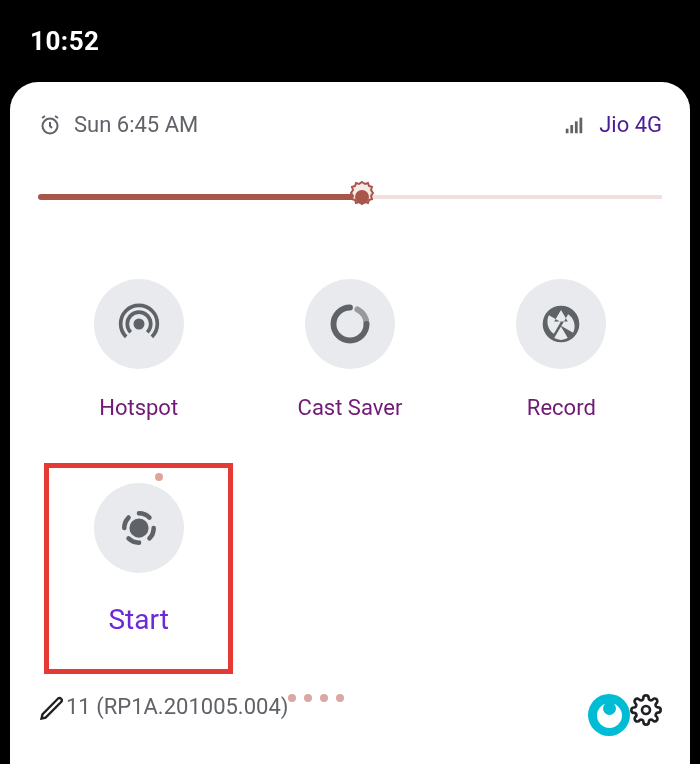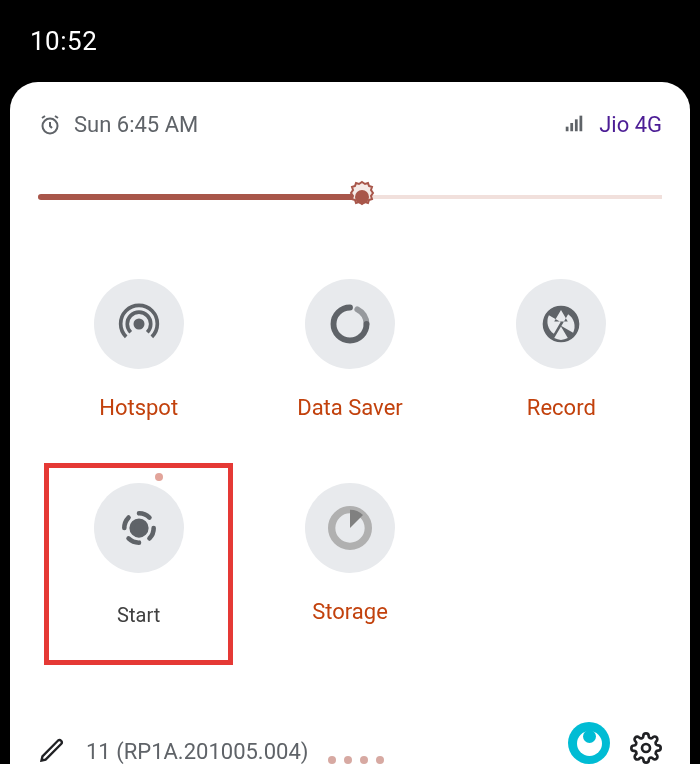--- a/index.html
+++ b/index.html
@@ -1,36 +1,36 @@
 <!DOCTYPE html>
 <html><head>
 <meta charset="utf-8">
 <style>
   html,body{margin:0;padding:0;box-sizing:border-box}
   *,*::before,*::after{box-sizing:inherit}
   body{width:700px;height:764px;background:#000;font-family:Roboto,-apple-system,system-ui,sans-serif;color:#202124;overflow:hidden}
   .status-bar{height:82px;padding:0 30px;display:flex;align-items:center;color:#fff}
-  .status-time{font-size:26px;font-weight:400;letter-spacing:.5px}
+  .status-time{font-size:26px;font-weight:700;letter-spacing:.5px}
   .panel{background:#fff;border-radius:28px 28px 0 0;margin:0 10px;height:682px;padding:30px 28px 0;display:flex;flex-direction:column}
-  .top-row{display:flex;gap:14px;margin-bottom:30px}
+  .top-row{display:flex;align-items:center;gap:14px;margin-bottom:30px}
   .top-left{display:flex;align-items:center;gap:12px;color:#5f6368;font-size:22px}
   .spacer{flex:1}
   .carrier{font-size:22px;color:#4c1d95}
   .slider{position:relative;height:60px;margin-bottom:38px}
   .slider-rail{position:absolute;left:0;right:0;top:50%;transform:translateY(-50%);height:4px;background:#f1e0dc}
   .slider-fill{position:absolute;left:0;width:52%;top:50%;transform:translateY(-50%);height:6px;background:#a8564a;border-radius:3px}
   .slider-thumb{position:absolute;left:52%;top:50%;transform:translate(-50%,-50%)}
   .tiles{display:grid;grid-template-columns:1fr 1fr 1fr;gap:18px 10px}
   .tile{display:flex;flex-direction:column;align-items:center;padding:14px 4px 30px;position:relative}
   .tile-ico{width:90px;height:90px;border-radius:50%;background:#e8eaed;display:flex;align-items:center;justify-content:center;margin-bottom:26px}
-  .tile-label{font-size:22px;color:#c2410c;text-align:left;line-height:1.2}
-  .tile-sub{font-size:20px;color:#404040;margin-top:4px}
+  .tile-label{font-size:22px;color:#701a75;text-align:left;line-height:1.2}
+  .tile-sub{font-size:28px;color:#6d28d9;margin-top:4px}
   .highlight{position:absolute;border:5px solid #e53935;top:-6px;bottom:-8px;left:6px;right:6px}
   .dot-badge{position:absolute;top:4px;left:58%;width:8px;height:8px;border-radius:50%;background:#e2a49a}
-  .footer{margin-top:auto;height:70px;display:flex;align-items:flex-end;gap:20px}
+  .footer{margin-top:auto;height:70px;display:flex;align-items:flex-start;}
   .build{color:#5f6368;font-size:22px}
   .dots{display:flex;gap:8px}
   .dots span{width:8px;height:8px;border-radius:50%;background:#d7a9a2}
   .footer-spacer{flex:1}
   .avatar{width:42px;height:42px;border-radius:50%;background:#00bcd4;display:flex;align-items:center;justify-content:center}
   .avatar-inner{width:25px;height:25px;border-radius:50%;background:#fff;position:relative}
   .avatar-inner::before{content:"";position:absolute;width:13px;height:13px;background:#00bcd4;border-radius:50%;top:-1px;left:6px}
   svg{display:block}
 </style>
 </head>
@@ -88,21 +88,21 @@
     </div>
 
 
     <div class="tile">
       <div class="tile-ico">
         <svg width="44" height="44" viewBox="0 0 24 24" fill="none" stroke="#5f6368" stroke-width="3.2" stroke-linecap="round">
           <path d="M12 3a9 9 0 1 0 9 9"></path>
           <path d="M21 12a9 9 0 0 0-5-8" stroke-opacity=".6"></path>
         </svg>
       </div>
-      <div class="tile-label">Data Saver</div>
+      <div class="tile-label">Cast Saver</div>
     </div>
 
     <div class="tile">
       <div class="tile-ico">
         <svg width="44" height="44" viewBox="0 0 24 24" fill="#5f6368">
           <path d="M12 2a10 10 0 1 0 0 20 10 10 0 0 0 0-20zm0 2.3l3.7 6.4H8.3L12 4.3zM5.4 7.2l6.4 3.7-3.7 6.4A8 8 0 0 1 5.4 7.2zm2.9 12.5l3.7-6.4 3.7 6.4a8 8 0 0 1-7.4 0zm10.3-2.9l-6.4-3.7 3.7-6.4a8 8 0 0 1 2.7 10.1z"></path>
         </svg>
       </div>
       <div class="tile-label">Record</div>
     </div>
@@ -115,29 +115,20 @@
           <circle cx="12" cy="12" r="4" fill="#5f6368"></circle>
           <path d="M4 12a8 8 0 0 1 2.3-5.7" stroke-linecap="round"></path>
           <path d="M20 12a8 8 0 0 1-2.3 5.7" stroke-linecap="round"></path>
           <path d="M12 4a8 8 0 0 1 5.7 2.3" stroke-linecap="round"></path>
           <path d="M12 20a8 8 0 0 1-5.7-2.3" stroke-linecap="round"></path>
         </svg>
       </div>
       <div class="tile-sub">Start</div>
     </div>
 
-    <div class="tile">
-      <div class="tile-ico">
-        <svg width="44" height="44" viewBox="0 0 24 24">
-          <circle cx="12" cy="12" r="10" fill="none" stroke="#b0b0b0" stroke-width="4"></circle>
-          <path d="M12 2a10 10 0 0 1 7.1 2.9L12 12z" fill="#808080"></path>
-        </svg>
-      </div>
-      <div class="tile-label">Storage</div>
-    </div>
 
   </div>
 
   <div class="footer">
     <span>
       <svg width="28" height="28" viewBox="0 0 24 24" fill="none" stroke="#202124" stroke-width="2">
         <path d="M3 21l3.5-.8L20 6.7a2 2 0 0 0-2.8-2.8L3.8 17.5 3 21z"></path>
       </svg>
     </span>
     <span class="build">11 (RP1A.201005.004)</span>

